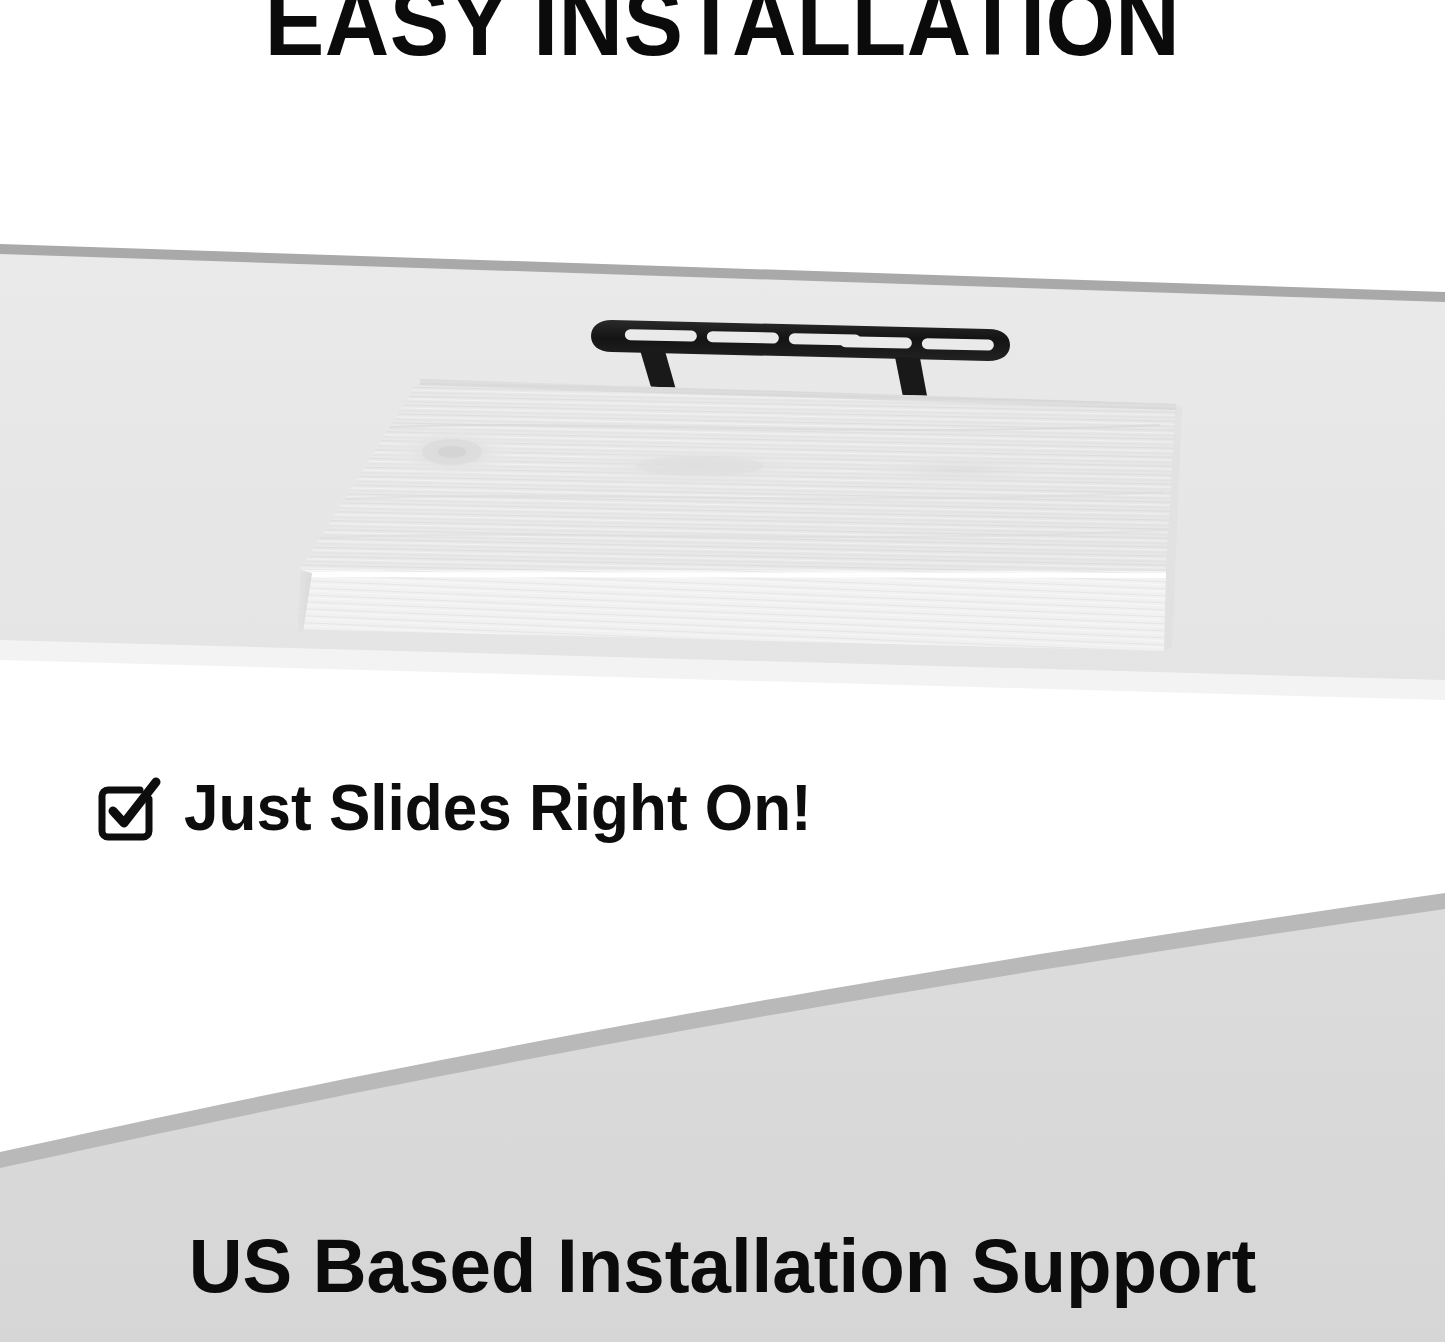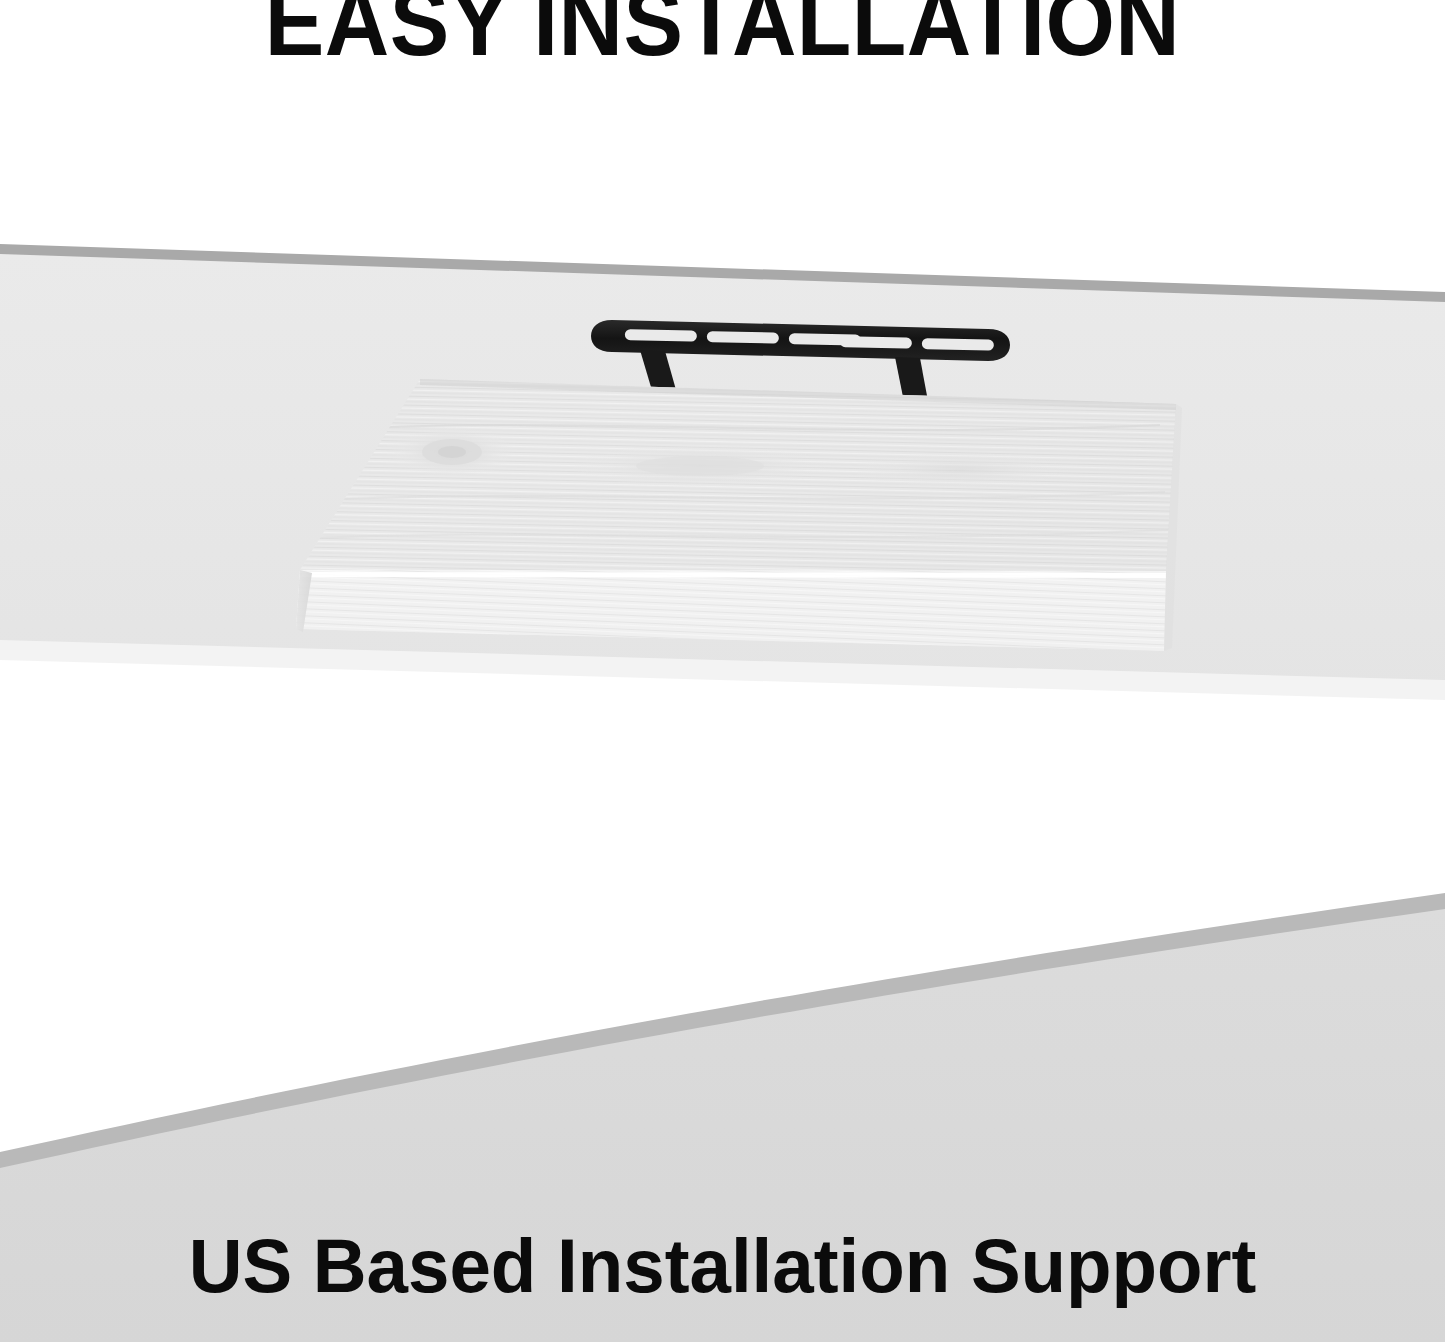--- a/index.html
+++ b/index.html
@@ -260,18 +260,28 @@
       <path d="M 420,379 L 1176,404 L 1176,410 L 420,385 Z" fill="#cfcfcf" opacity="0.5"></path>
     </g>
   </svg>
 
   <div class="headline">EASY INSTALLATION</div>
 
   <div class="features">
 
 
 
+    <div class="feature-row">
+      <span class="check-icon">
+        <svg viewBox="0 0 66 66" width="66" height="66" xmlns="http://www.w3.org/2000/svg">
+          <path d="M 53,24 L 53,56 C 53,59.3 50.3,62 47,62 L 12,62
+                   C 8.7,62 6,59.3 6,56 L 6,21 C 6,17.7 8.7,15 12,15 L 44,15" fill="none" stroke="#0d0d0d" stroke-width="7" stroke-linecap="round" stroke-linejoin="round"></path>
+          <path d="M 17,36 L 28,48 L 60,7" fill="none" stroke="#0d0d0d" stroke-width="9" stroke-linecap="round" stroke-linejoin="round"></path>
+        </svg>
+      </span>
+      <span class="feature-label">Just Slides Right On!</span>
+    </div>
 
   </div>
 
   <div class="footer-text">US Based Installation Support</div>
 
 </div>
 
 </body></html>

